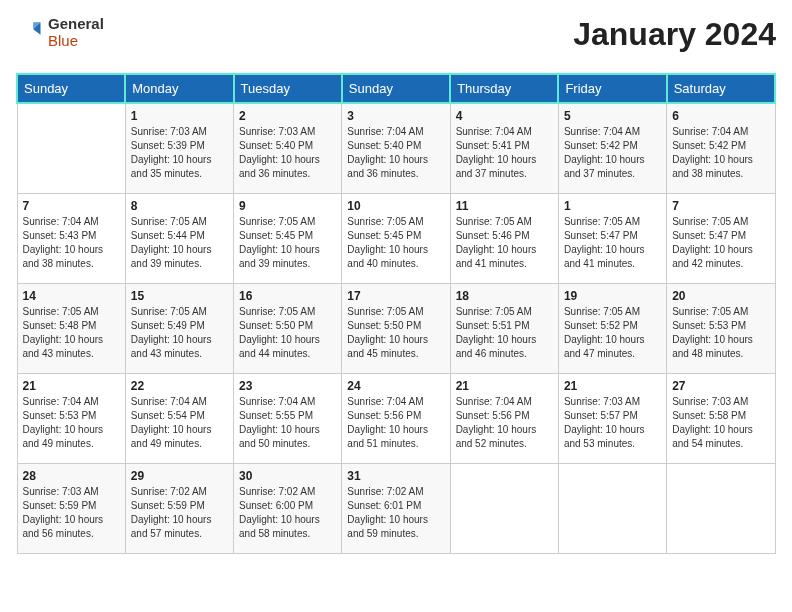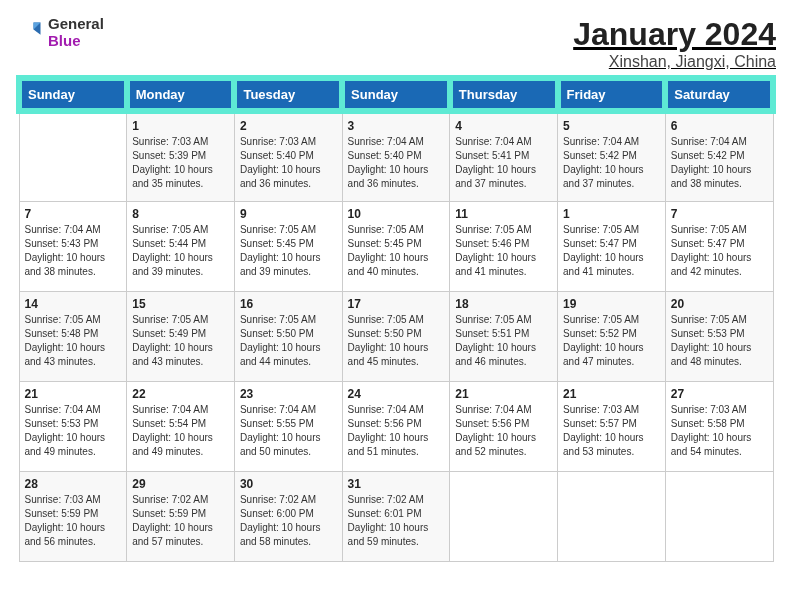--- a/index.html
+++ b/index.html
@@ -7,49 +7,47 @@
       font-family: Arial, sans-serif;
       background: #fff;
       width: 792px;
       min-height: 612px;
       padding: 16px;
     }
     .header {
       display: flex;
       justify-content: space-between;
       align-items: flex-start;
-      margin-bottom: 4px;
+      margin-bottom: 20px;
     }
     .logo {
       display: flex;
       align-items: center;
       gap: 4px;
     }
     .logo-text {
       display: flex;
       flex-direction: column;
       line-height: 1.1;
     }
     .logo-general {
       font-size: 15px;
       font-weight: bold;
       color: #333;
     }
     .logo-blue {
       font-size: 15px;
-      font-weight: bold;
-      color: #a21caf;
+      font-weight: normal;
+      color: #c2410c;
     }
     .logo-icon {
       width: 28px;
       height: 28px;
     }
     .title-section {
-      text-align: right;
-      text-decoration: underline;
     }
     .month-title {
       font-size: 32px;
       font-weight: bold;
       color: #222;
     }
     .location {
       font-size: 16px;
       color: #444;
     }
@@ -57,23 +55,23 @@
       width: 100%;
       border-collapse: collapse;
     }
     thead tr {
       background-color: #1a69b5;
       color: white;
     }
     thead th {
       padding: 6px 6px;
       font-size: 13px;
-      font-weight: 700;
+      font-weight: 400;
       text-align: left;
-      border: 6px solid #5eead4;
+      border: 2px solid #5eead4;
     }
     tbody tr {
       vertical-align: top;
       border: 1px solid #ccc;
     }
     tbody tr:nth-child(odd) {
       background-color: #f8f8f8;
     }
     tbody tr:nth-child(even) {
       background-color: #fff;
@@ -112,21 +110,20 @@
       <polygon points="20,4 28,4 28,18 20,12" fill="#2b6cb0"></polygon>
       <polygon points="20,4 28,4 20,12" fill="#5ba3e0"></polygon>
     </svg>
     <div class="logo-text">
       <span class="logo-general">General</span>
       <span class="logo-blue">Blue</span>
     </div>
   </div>
   <div class="title-section">
     <div class="month-title">January 2024</div>
-    <div class="location">Xinshan, Jiangxi, China</div>
   </div>
 </div>
 
 <table>
   <thead>
     <tr>
     <th>Sunday</th>
         <th>Monday</th>
         <th>Tuesday</th>
         <th>Sunday</th>

